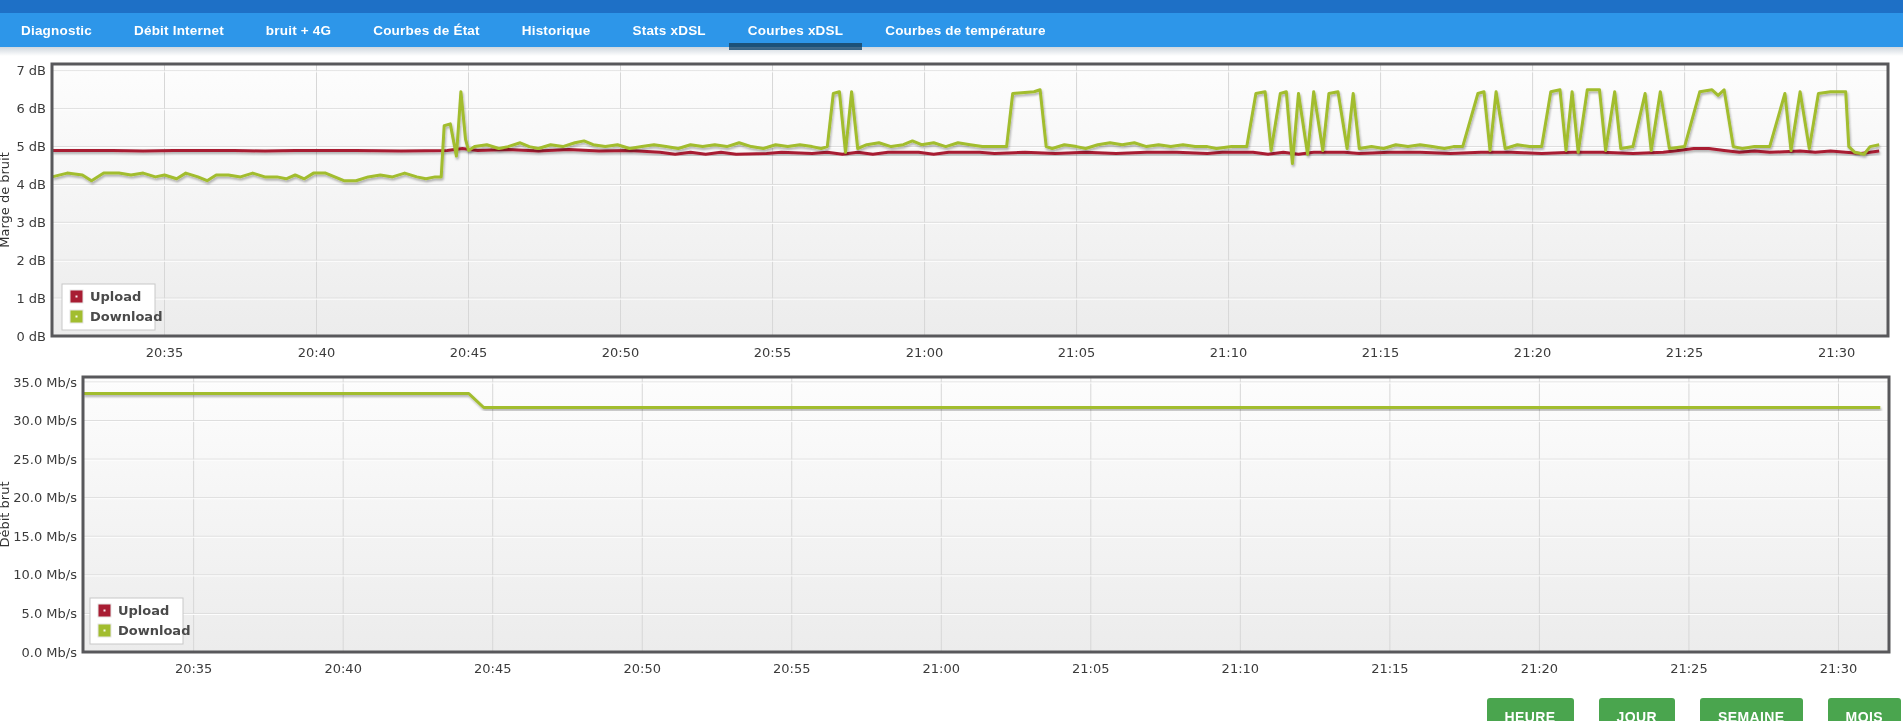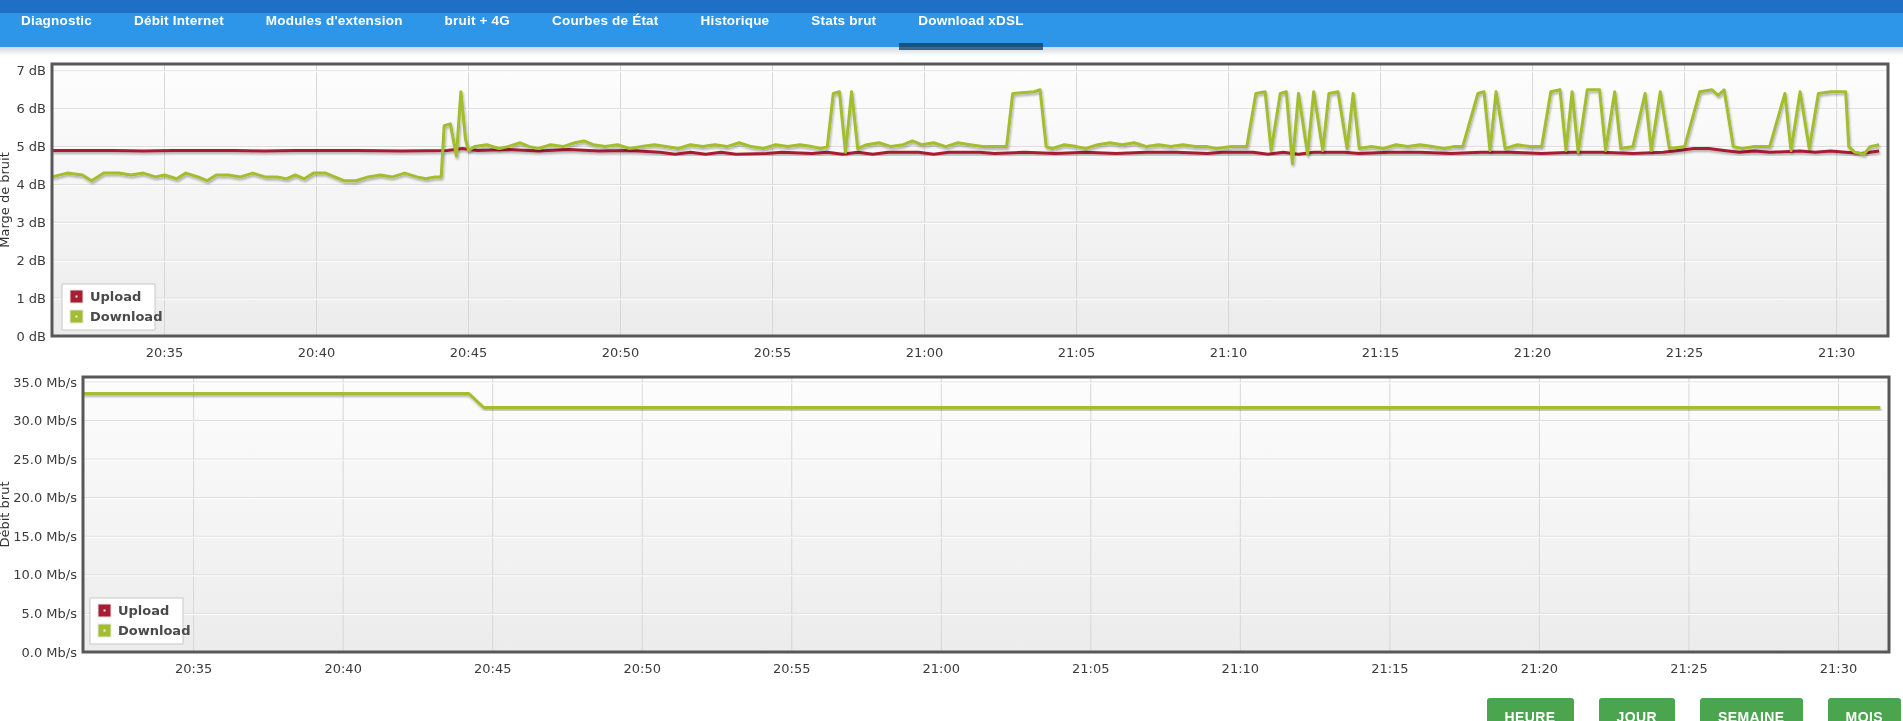--- a/index.html
+++ b/index.html
@@ -3,21 +3,21 @@
 <meta charset="utf-8">
 <style>
   html,body{margin:0;padding:0;}
   body{
     width:1903px;height:721px;overflow:hidden;position:relative;
     background:#ffffff;font-family:"Liberation Sans",sans-serif;
   }
   .top-strip{position:absolute;top:0;left:0;width:100%;height:13px;background:#1e70c6;}
   .nav{position:absolute;top:13px;left:0;width:100%;height:34px;background:#2d96e9;
        display:flex;align-items:stretch;}
-  .tab{position:relative;display:flex;align-items:flex-start;padding:0 21px;
+  .tab{position:relative;display:flex;align-items:center;padding:0 21px;
        color:#ffffff;font-size:13.5px;font-weight:700;letter-spacing:.2px;
        cursor:pointer;white-space:nowrap;}
   .tab .ul{display:none;position:absolute;left:2px;right:2px;bottom:-3px;height:7px;background:#1c5178;}
   .tab.active .ul{display:block;}
   .nav-shadow{position:absolute;top:47px;left:0;width:100%;height:9px;
        background:linear-gradient(rgba(130,150,168,.38),rgba(255,255,255,0));}
   #chart-svg{position:absolute;top:0;left:0;}
   .range-buttons{position:absolute;top:698px;right:2px;display:flex;gap:25px;}
   .range-btn{background:#4aa54e;color:#fff;border:0;border-radius:3px;
        font-family:"Liberation Sans",sans-serif;font-size:14px;font-weight:700;
@@ -28,37 +28,37 @@
 
 <div class="top-strip"></div>
 <nav class="nav" id="nav">
     <div class="tab">
       <span>Diagnostic</span>
     </div>
     <div class="tab">
       <span>Débit Internet</span>
     </div>
     <div class="tab">
-      <span>Modules d'extension</span>
-    </div>
-    <div class="tab">
       <span>bruit + 4G</span>
     </div>
     <div class="tab">
       <span>Courbes de État</span>
     </div>
     <div class="tab">
       <span>Historique</span>
     </div>
     <div class="tab">
-      <span>Stats brut</span>
+      <span>Stats xDSL</span>
     </div>
     <div class="tab active">
-      <span>Download xDSL</span>
+      <span>Courbes xDSL</span>
       <span class="ul"></span>
+    </div>
+    <div class="tab">
+      <span>Courbes de température</span>
     </div>
   </nav>
 <div class="nav-shadow"></div>
 
 <svg id="chart-svg" width="1903" height="721" viewBox="0 0 1903 721">
     <defs>
       <linearGradient id="plotGrad" x1="0" y1="0" x2="0" y2="1">
         <stop offset="0%" stop-color="#fdfdfd"></stop>
         <stop offset="100%" stop-color="#ececec"></stop>
       </linearGradient>

